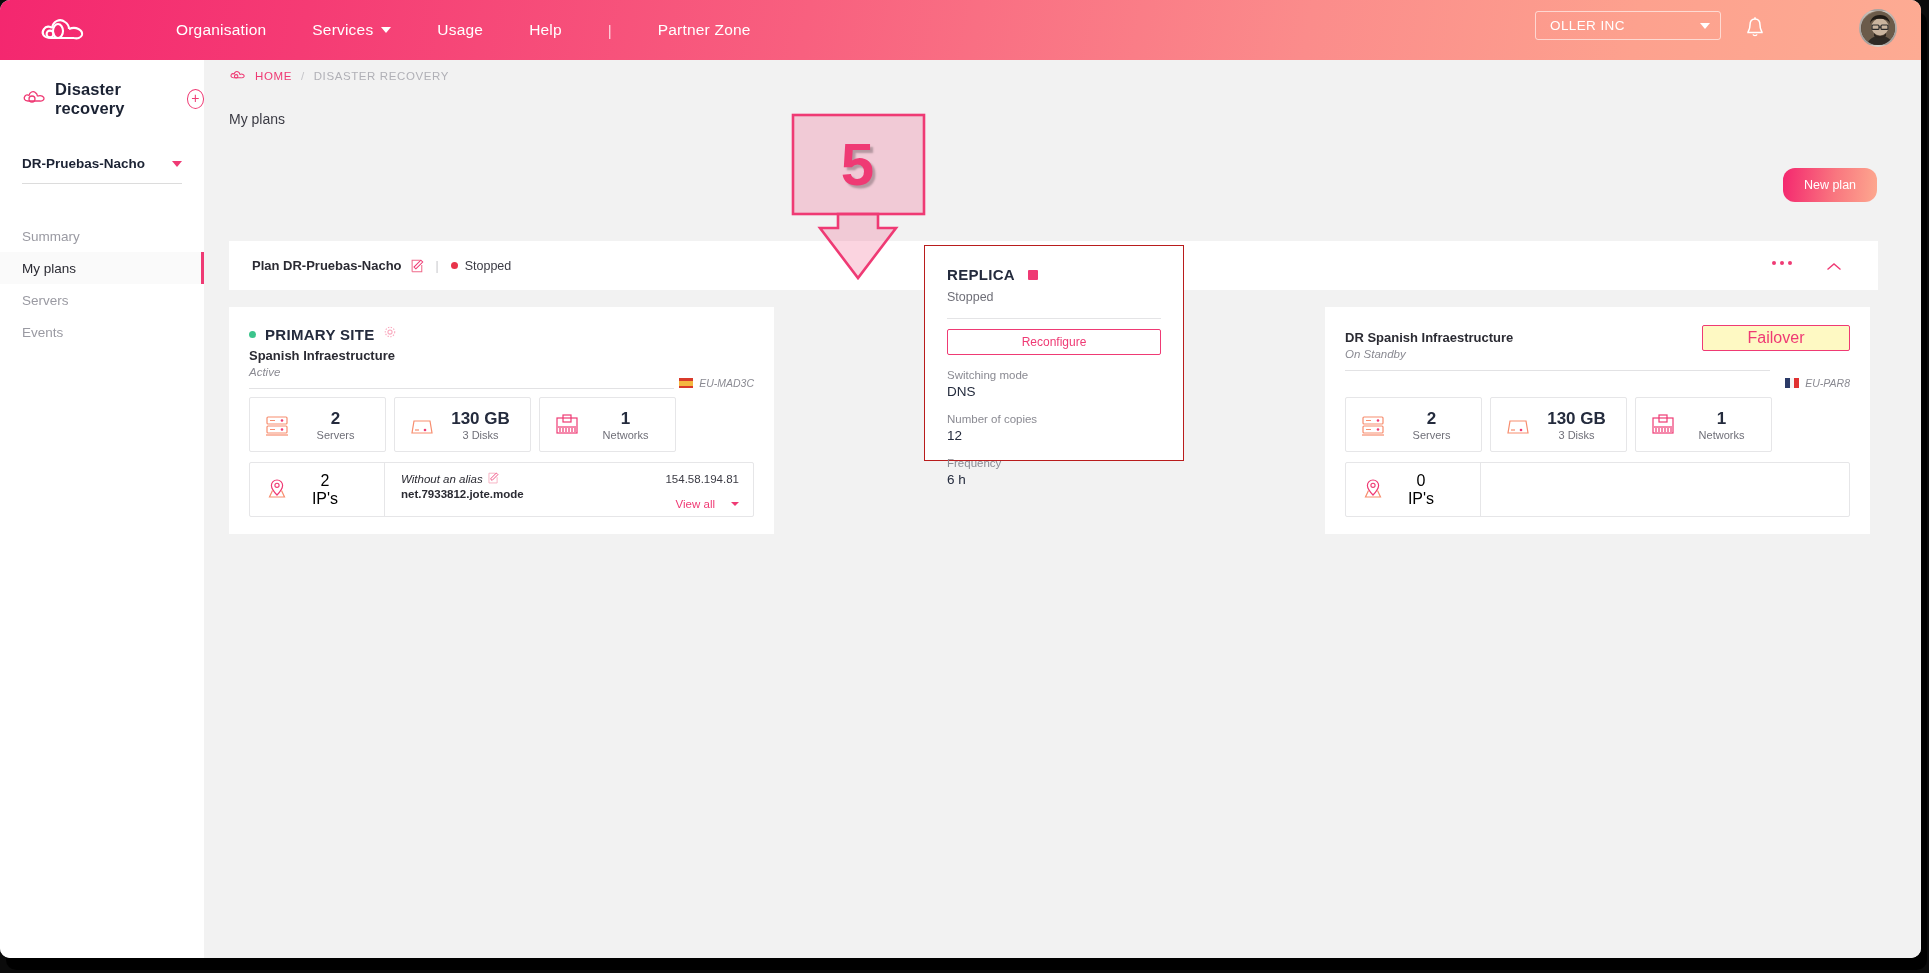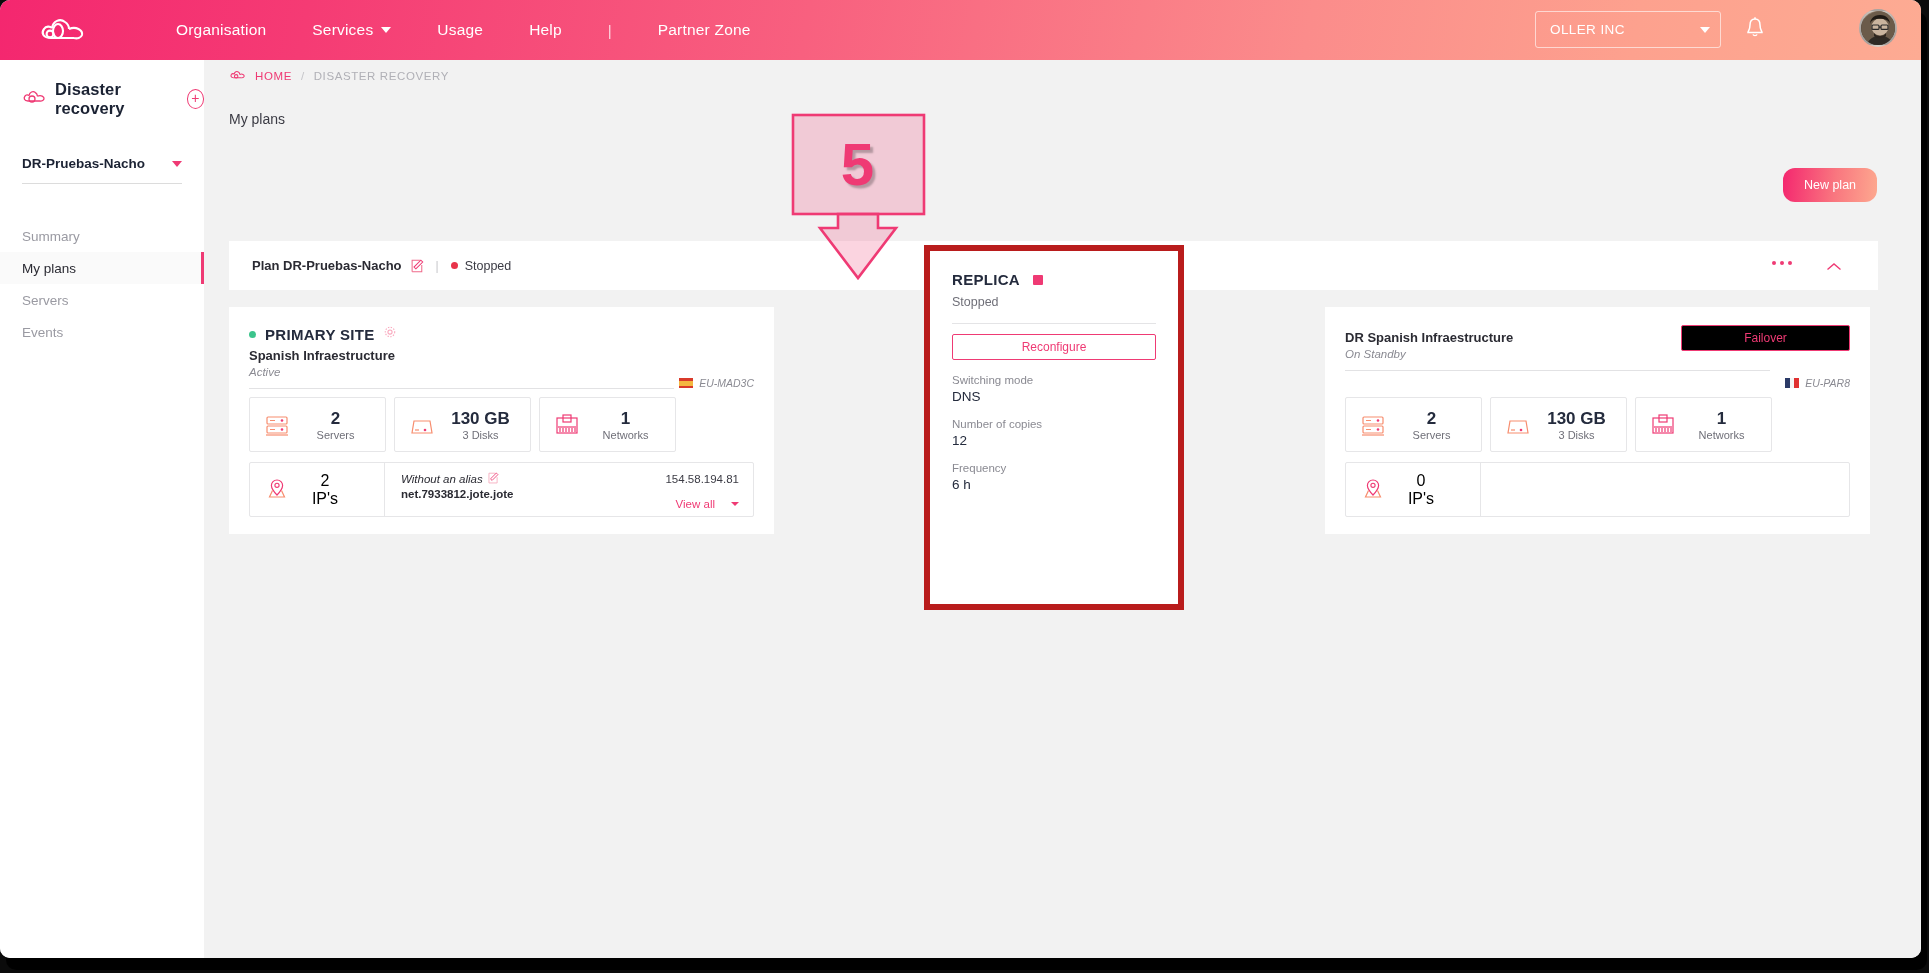--- a/index.html
+++ b/index.html
@@ -34,21 +34,21 @@
     display:flex; align-items:center; gap:8px;
   }
   .caret-down-white {
     width: 0; height: 0;
     border-left: 5px solid transparent; border-right: 5px solid transparent;
     border-top: 6px solid #fff;
   }
   .navsep { color: rgba(255,255,255,.75); margin-right: 46px; font-size: 15px; }
   #orgselect {
     position: absolute; right: 200px; top: 11px;
-    width: 186px; height: 37px;
+    width: 186px; height: 29px;
     border: 1px solid rgba(255,255,255,.6);
     border-radius: 3px;
     display: flex; align-items: center; justify-content: space-between;
     padding: 0 10px 0 14px;
     cursor: pointer;
   }
   #orgselect span { color: #fff; font-size: 13.5px; letter-spacing: .4px; }
   #bell { position: absolute; right: 155px; top: 15px; width: 22px; height: 26px; cursor:pointer; }
   #avatar {
     position: absolute; right: 24px; top: 9px;
@@ -195,32 +195,32 @@
     font-size: 11.5px; color: #ef3a74; cursor: pointer;
     display:flex; align-items:center; gap:16px;
   }
   .chev-sm {
     width: 0; height: 0;
     border-left: 4px solid transparent; border-right: 4px solid transparent;
     border-top: 4px solid #ef3a74;
   }
   .sitebtn {
     position: absolute; right: 20px; top: 18px;
-    width: 169px; height: 26px;
+    width: 148px; height: 26px;
     border: 1px solid #ef3a74; border-radius: 2px;
-    background: #000000; color: #ef3a74; font-size: 12px;
+    background: #fef9c3; color: #ef3a74; font-size: 16px;
     display: flex; align-items: center; justify-content: center;
     cursor: pointer;
   }
 
   
   #replica-card {
     position: absolute; left: 924px; top: 245px;
-    width: 260px; height: 365px;
-    background: #fff; border: 6px solid #b91c1c;
+    width: 260px; height: 216px;
+    background: #fff; border: 1px solid #b91c1c;
     padding: 20px 22px 0 22px;
   }
   #replica-card .rname { font-size: 15px; font-weight: 700; color: #242b3d; letter-spacing: .3px; }
   .sqstatus { width: 10px; height: 10px; background: #ef3a74; display: inline-block; margin-left: 9px; border-radius:1px; }
   #replica-card .rstate { font-size: 12.5px; color: #6f6f78; margin-top: 6px; }
   #replica-card .rrule { margin-top: 14px; height: 1px; background: #e4e4e6; }
   #reconfigure {
     margin-top: 10px; height: 26px;
     border: 1px solid #ef3a74; border-radius: 2px;
     color: #ef3a74; font-size: 12px; background: #fff;
@@ -484,21 +484,21 @@
           <div class="alias">
             <span>Without an alias</span>
             <span>
               <svg width="11" height="12" viewBox="0 0 14 15">
                 <path d="M1.2 13.8 L1.2 1.4 L9.6 1.4" fill="none" stroke="#f6aabc" stroke-width="1.1"></path>
                 <path d="M1.2 13.8 L11.6 13.8 L11.6 6.4" fill="none" stroke="#f6aabc" stroke-width="1.1"></path>
                 <path d="M5.2 10.6 L12.6 3.2 L10.6 1.2 L3.2 8.6 Z" fill="none" stroke="#ef3a74" stroke-width="1.1"></path>
               </svg>
             </span>
           </div>
-          <div class="fqdn">net.7933812.jote.jote</div>
+          <div class="fqdn">net.7933812.jote.mode</div>
           <div class="ipaddr">154.58.194.81</div>
           <div class="viewall">
             <span>View all</span>
             <span class="chev-sm"></span>
           </div>
         </div>
       </div>
     </div>
 
     <div class="sitecard" id="recovery-card">

